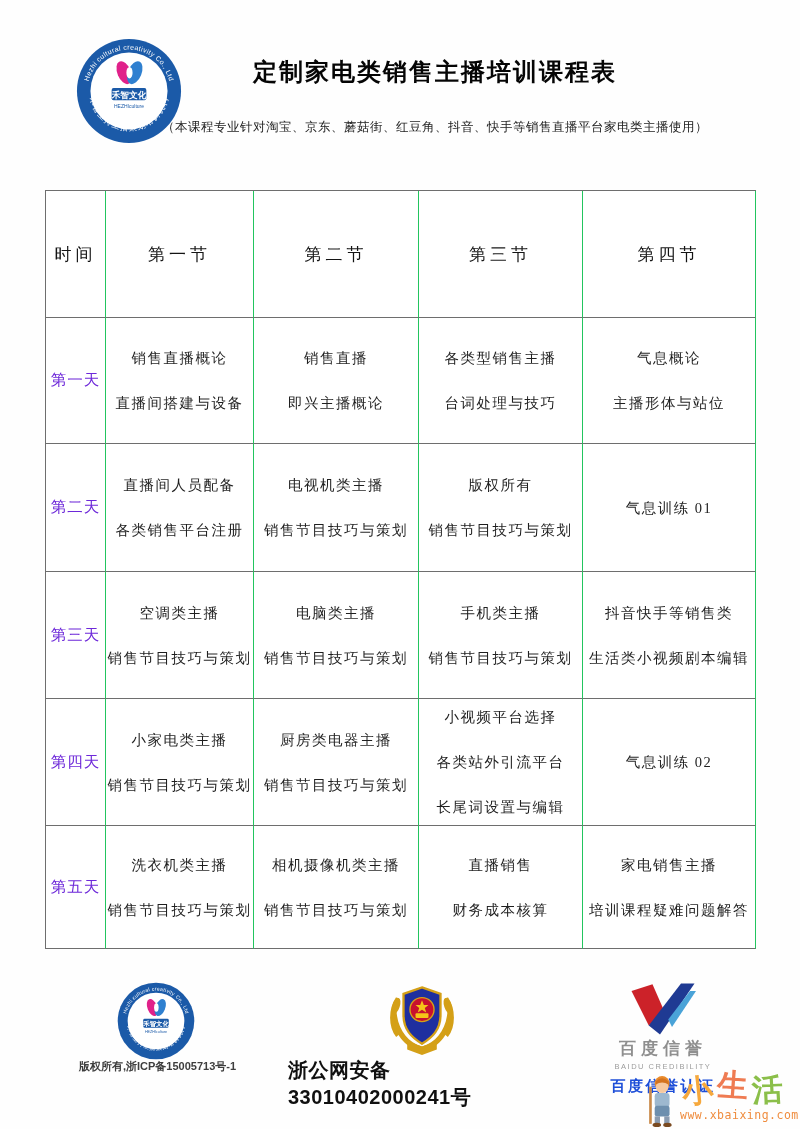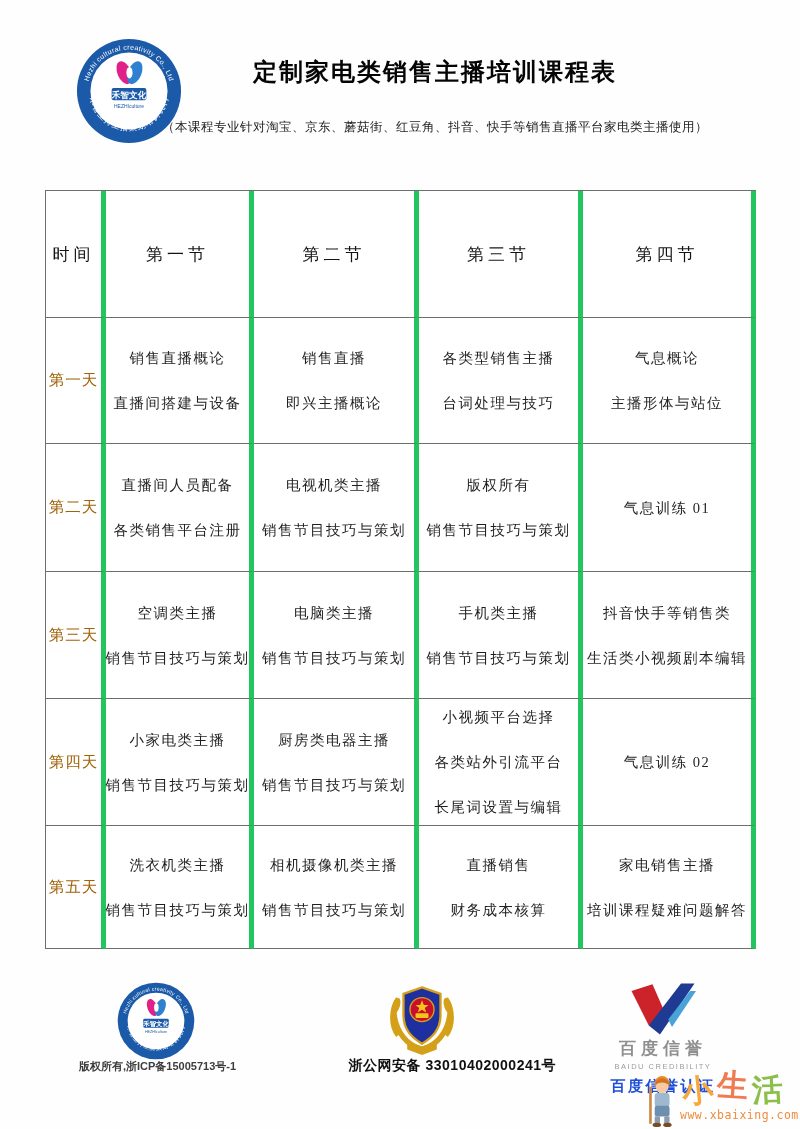--- a/index.html
+++ b/index.html
@@ -19,42 +19,42 @@
   }
   
   .course-table{
     position:absolute;left:45px;top:190px;width:710px;height:758px;
     display:grid;grid-template-columns:60px 148px 165px 164px 173px;
     grid-template-rows:127px 126px 128px 127px 127px 123px;
     border-top:1px solid #6e6e6e;border-left:1px solid #6e6e6e;
     background:#fff;box-sizing:content-box;
   }
   .cell{
-    border-right:5px solid #22c55e;border-bottom:1px solid #6e6e6e;
+    border-right:1px solid #22c55e;border-bottom:1px solid #6e6e6e;
     display:flex;flex-direction:column;justify-content:center;align-items:center;
     box-sizing:border-box;text-align:center;
   }
   .cell.header{font-size:17px;letter-spacing:4px;color:#141414;}
-  .cell.day{font-size:15.5px;letter-spacing:1px;color:#a16207;}
+  .cell.day{font-size:15.5px;letter-spacing:1px;color:#6d28d9;}
   .cell.course{gap:27px;font-size:14.5px;letter-spacing:1.5px;color:#1f1f1f;}
   .cell.course.lines-1{gap:0;}
   .cell.course.lines-3{gap:27px;}
   .line{line-height:18px;white-space:nowrap;}
   
   .footer-logo{position:absolute;left:117px;top:982px;width:78px;height:78px;}
   .copyright{
     position:absolute;left:50px;top:1059px;width:215px;text-align:center;
     font-family:"Liberation Sans","DejaVu Sans",sans-serif;
     font-size:11px;font-weight:600;color:#3d3d3d;
   }
   .police-badge{position:absolute;left:385px;top:977px;width:74px;height:80px;}
   .police-text{
-    position:absolute;left:288px;top:1057px;width:268px;text-align:right;
+    position:absolute;left:288px;top:1057px;width:268px;text-align:left;
     font-family:"Liberation Sans","DejaVu Sans",sans-serif;
-    font-size:14px;font-weight:700;color:#101010;letter-spacing:0.5px;
+    font-size:20px;font-weight:700;color:#101010;letter-spacing:0.5px;
   }
   .baidu-block{position:absolute;left:588px;top:982px;width:150px;text-align:center;}
   .baidu-v{width:84px;height:54px;display:block;margin:0 auto;}
   .baidu-cn{font-family:"Liberation Sans",sans-serif;font-size:17px;font-weight:700;color:#8f8f8f;letter-spacing:5px;margin-top:1px;}
   .baidu-en{font-family:"Liberation Sans",sans-serif;font-size:7.5px;color:#9c9c9c;letter-spacing:1.5px;margin-top:2px;}
   .baidu-cert{font-family:Liberation Serif, serif;font-size:15px;font-weight:700;color:#1d4ed8;letter-spacing:2.5px;margin-top:6px;}
   
   .watermark{position:absolute;left:636px;top:1070px;width:164px;height:59px;z-index:5;}
   .wm-kid{position:absolute;left:2px;top:4px;width:44px;height:53px;}
   .wm-name{position:absolute;left:46px;top:-2px;font-weight:700;font-size:31px;letter-spacing:4px;white-space:nowrap;}

